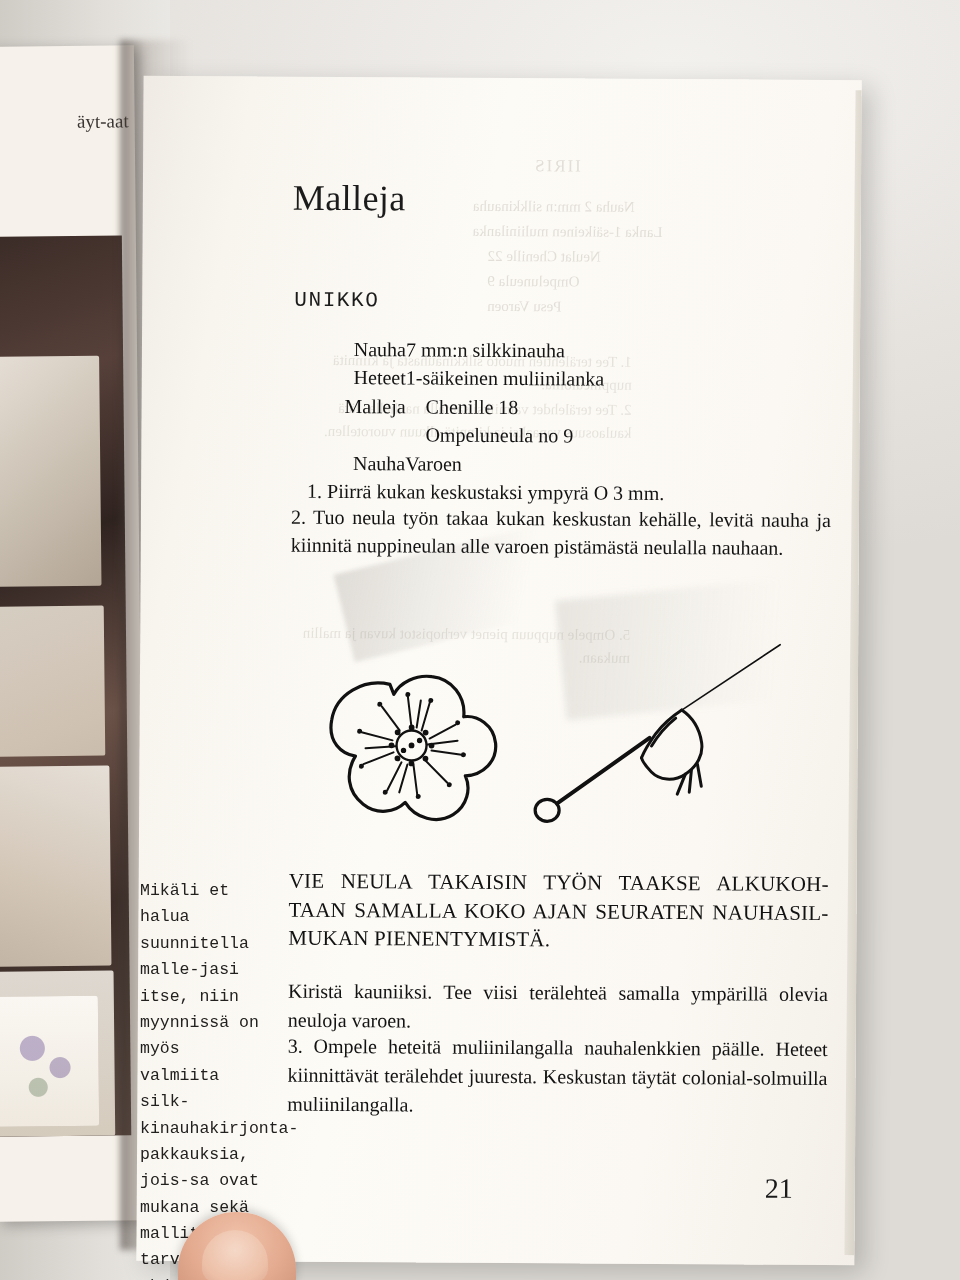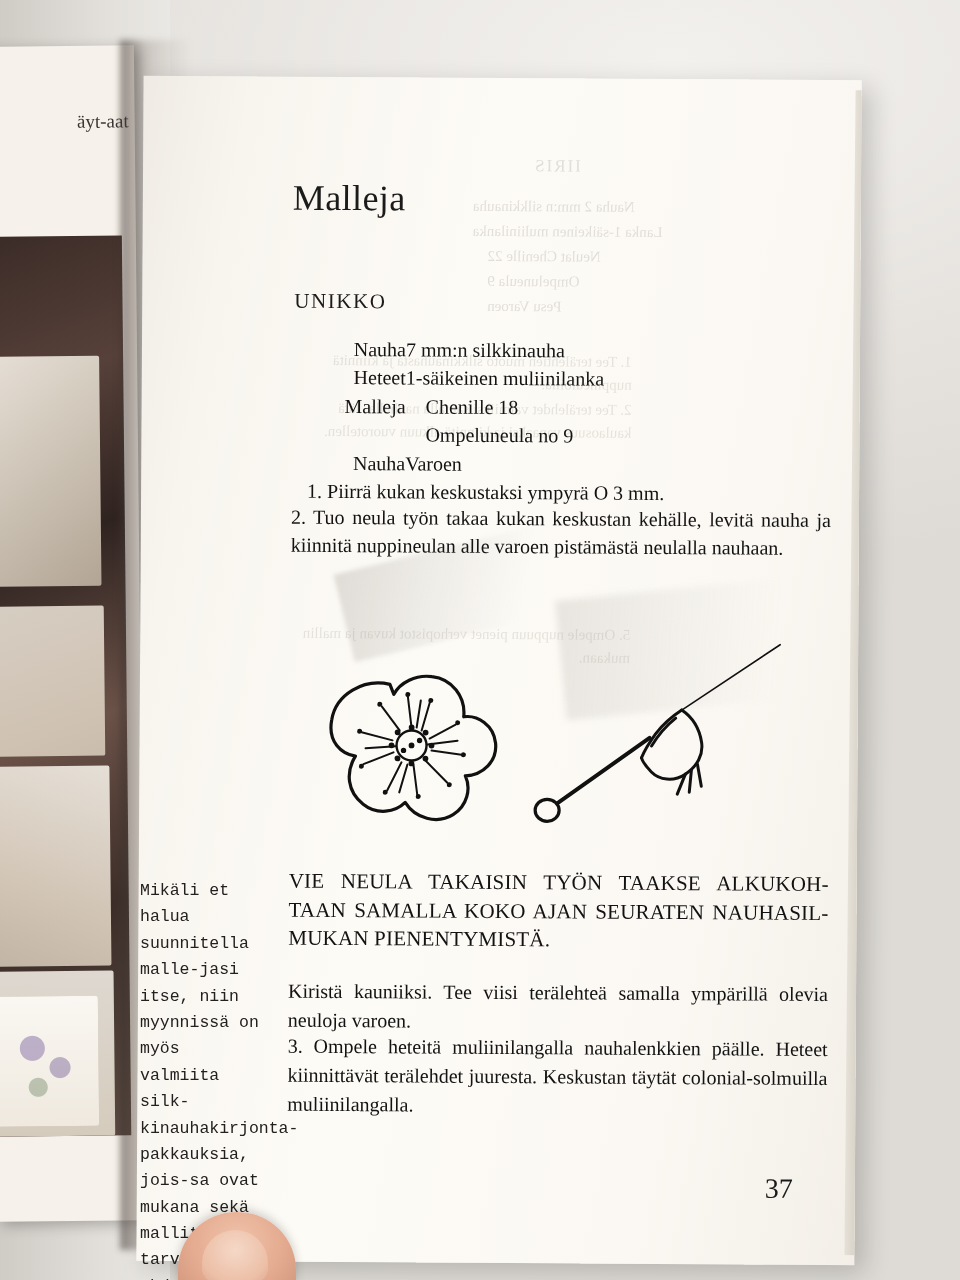--- a/index.html
+++ b/index.html
@@ -88,21 +88,21 @@
     font-family:"Liberation Serif",serif;font-size:15px;line-height:1.55;
     transform:scaleX(-1);pointer-events:none;width:330px;text-align:left;
   }
   
   .title{
     position:absolute;left:150px;top:100px;
     font-size:36px;color:#1b1b1b;letter-spacing:.4px;
   }
   .subtitle{
     position:absolute;left:152px;top:212px;
-    font-size:21px;letter-spacing:1.6px;color:#1b1b1b;
+    font-size:21px;letter-spacing:1.6px;color:#1b1b1b;font-family:Liberation Mono, monospace;
   }
   .spec{
     position:absolute;left:172px;top:258px;width:470px;
     font-size:20px;color:#141414;line-height:1.42;
   }
   .spec-row{display:flex;}
   .spec-key{width:92px;flex:0 0 92px;text-align:right;}
   .spec-val{flex:1;}
   .spec-val.indent{padding-left:20px;}
   .para{
@@ -295,21 +295,21 @@
           <path d="M360 104 L268 170" stroke-width="4"></path>
           <ellipse cx="258" cy="177" rx="12" ry="11" stroke-width="3.2"></ellipse>
         </g>
       </svg>
     </div>
 
     <div class="caps">VIE NEULA TAKAISIN TYÖN TAAKSE ALKUKOH-TAAN SAMALLA KOKO AJAN SEURATEN NAUHASIL-MUKAN PIENENTYMISTÄ.</div>
     <div class="para2">Kiristä kauniiksi. Tee viisi terälehteä samalla ympärillä olevia neuloja varoen.</div>
     <div class="para3">3.  Ompele heteitä muliinilangalla nauhalenkkien päälle. Heteet kiinnittävät terälehdet juuresta. Keskustan täytät colonial-solmuilla muliinilangalla.</div>
 
-    <div class="folio">37</div>
+    <div class="folio">21</div>
   </div>
 </div>
 
 <div class="sidenote" style="left:140px;top:878px;width:126px;">Mikäli et halua suunnitella malle-jasi itse, niin myynnissä on myös valmiita silk-kinauhakirjonta-pakkauksia, jois-sa ovat mukana sekä mallit että tarvikkeet yhdes-sä.</div>
 
 <div class="thumb">
   <div class="thumb-nail"></div>
 </div>
 
 </body></html>

